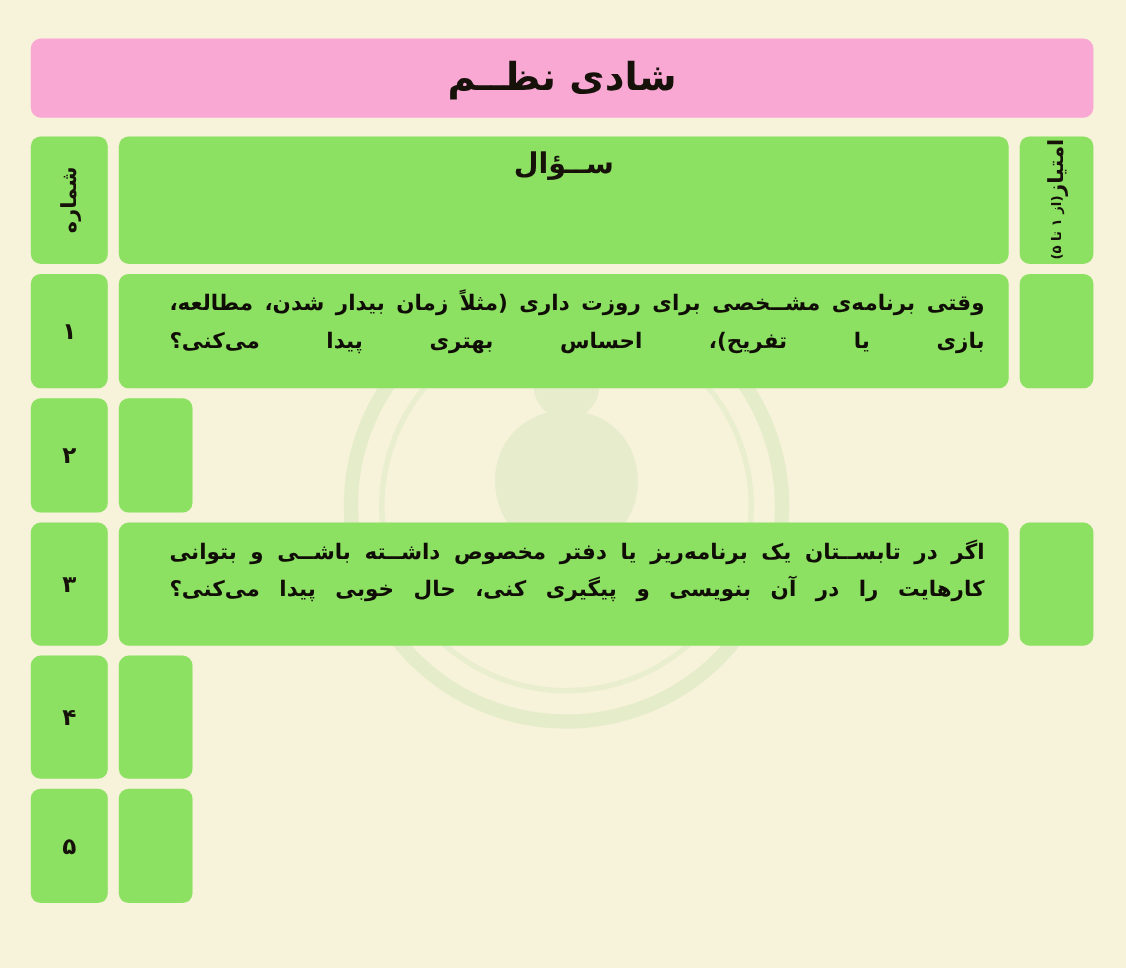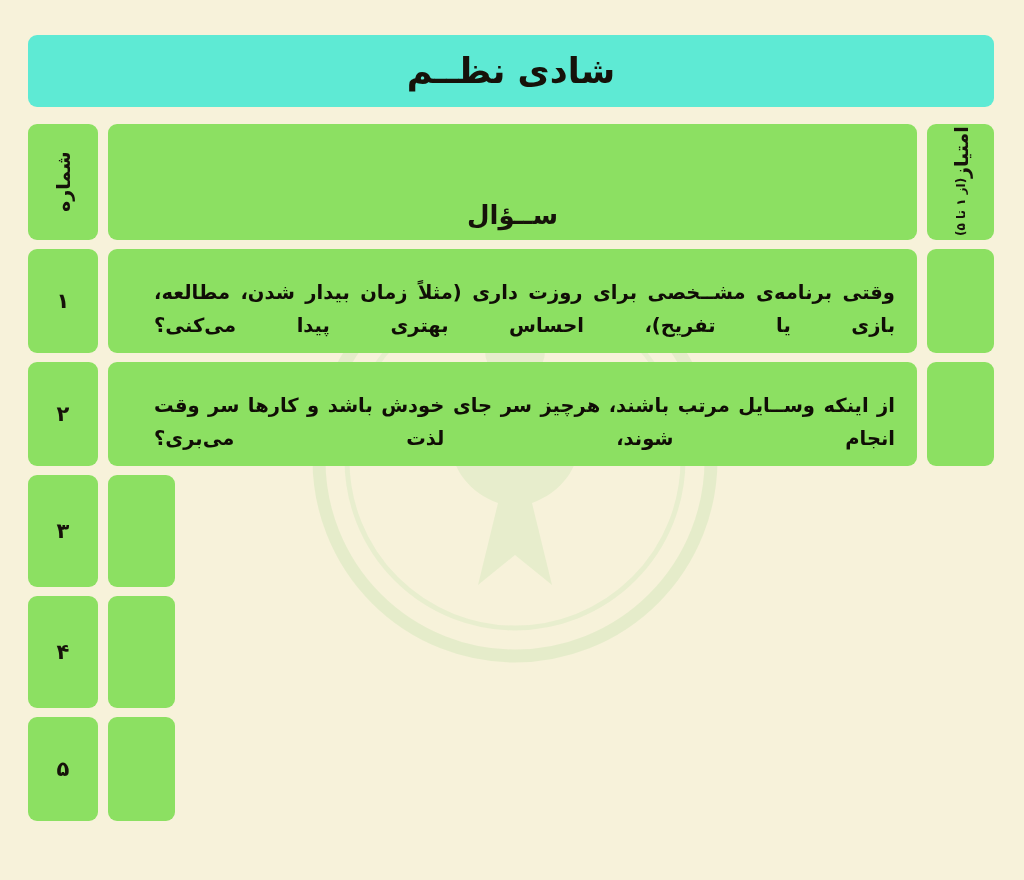--- a/index.html
+++ b/index.html
@@ -34,21 +34,21 @@
     z-index: 2;
     width: 1024px;
     height: 880px;
     box-sizing: border-box;
     padding: 35px 30px 0 28px;
   }
 
   
   .title-bar {
     height: 72px;
-    background: #5eead4;
+    background: #f9a8d4;
     border-radius: 9px;
     display: flex;
     align-items: center;
     justify-content: center;
     margin-bottom: 17px;
   }
   .title-text {
     font-size: 35px;
     font-weight: bold;
     color: #16120a;
@@ -77,21 +77,21 @@
 
   .col-num {
     flex: 0 0 70px;
     display: flex;
     align-items: center;
     justify-content: center;
   }
   .col-q {
     flex: 1 1 auto;
     display: flex;
-    align-items: flex-end;
+    align-items: flex-start;
     justify-content: center;
     padding: 10px 22px;
   }
   .col-score {
     flex: 0 0 67px;
   }
 
   
   .row-header .col-num,
   .row-header .col-q,
@@ -209,31 +209,31 @@
       </div>
       <div class="cell col-score">
         <div class="vcell-inner"></div>
       </div>
     </div>
 
     <div class="row row-body">
       <div class="cell col-num">
         <span class="num-text">۲</span>
       </div>
+      <div class="cell col-score">
+        <div class="vcell-inner"></div>
+      </div>
+    </div>
+
+    <div class="row row-body tall">
+      <div class="cell col-num">
+        <span class="num-text">۳</span>
+      </div>
       <div class="cell col-q">
-        <div class="q-text">از اینکه وســایل مرتب باشند، هرچیز سر جای خودش باشد و کارها سر وقت انجام شوند، لذت می‌بری؟</div>
-      </div>
-      <div class="cell col-score">
-        <div class="vcell-inner"></div>
-      </div>
-    </div>
-
-    <div class="row row-body tall">
-      <div class="cell col-num">
-        <span class="num-text">۳</span>
+        <div class="q-text">اگر در تابســتان یک برنامه‌ریز یا دفتر مخصوص داشــته باشــی و بتوانی کارهایت را در آن بنویسی و پیگیری کنی، حال خوبی پیدا می‌کنی؟</div>
       </div>
       <div class="cell col-score">
         <div class="vcell-inner"></div>
       </div>
     </div>
 
     <div class="row row-body tall">
       <div class="cell col-num">
         <span class="num-text">۴</span>
       </div>

